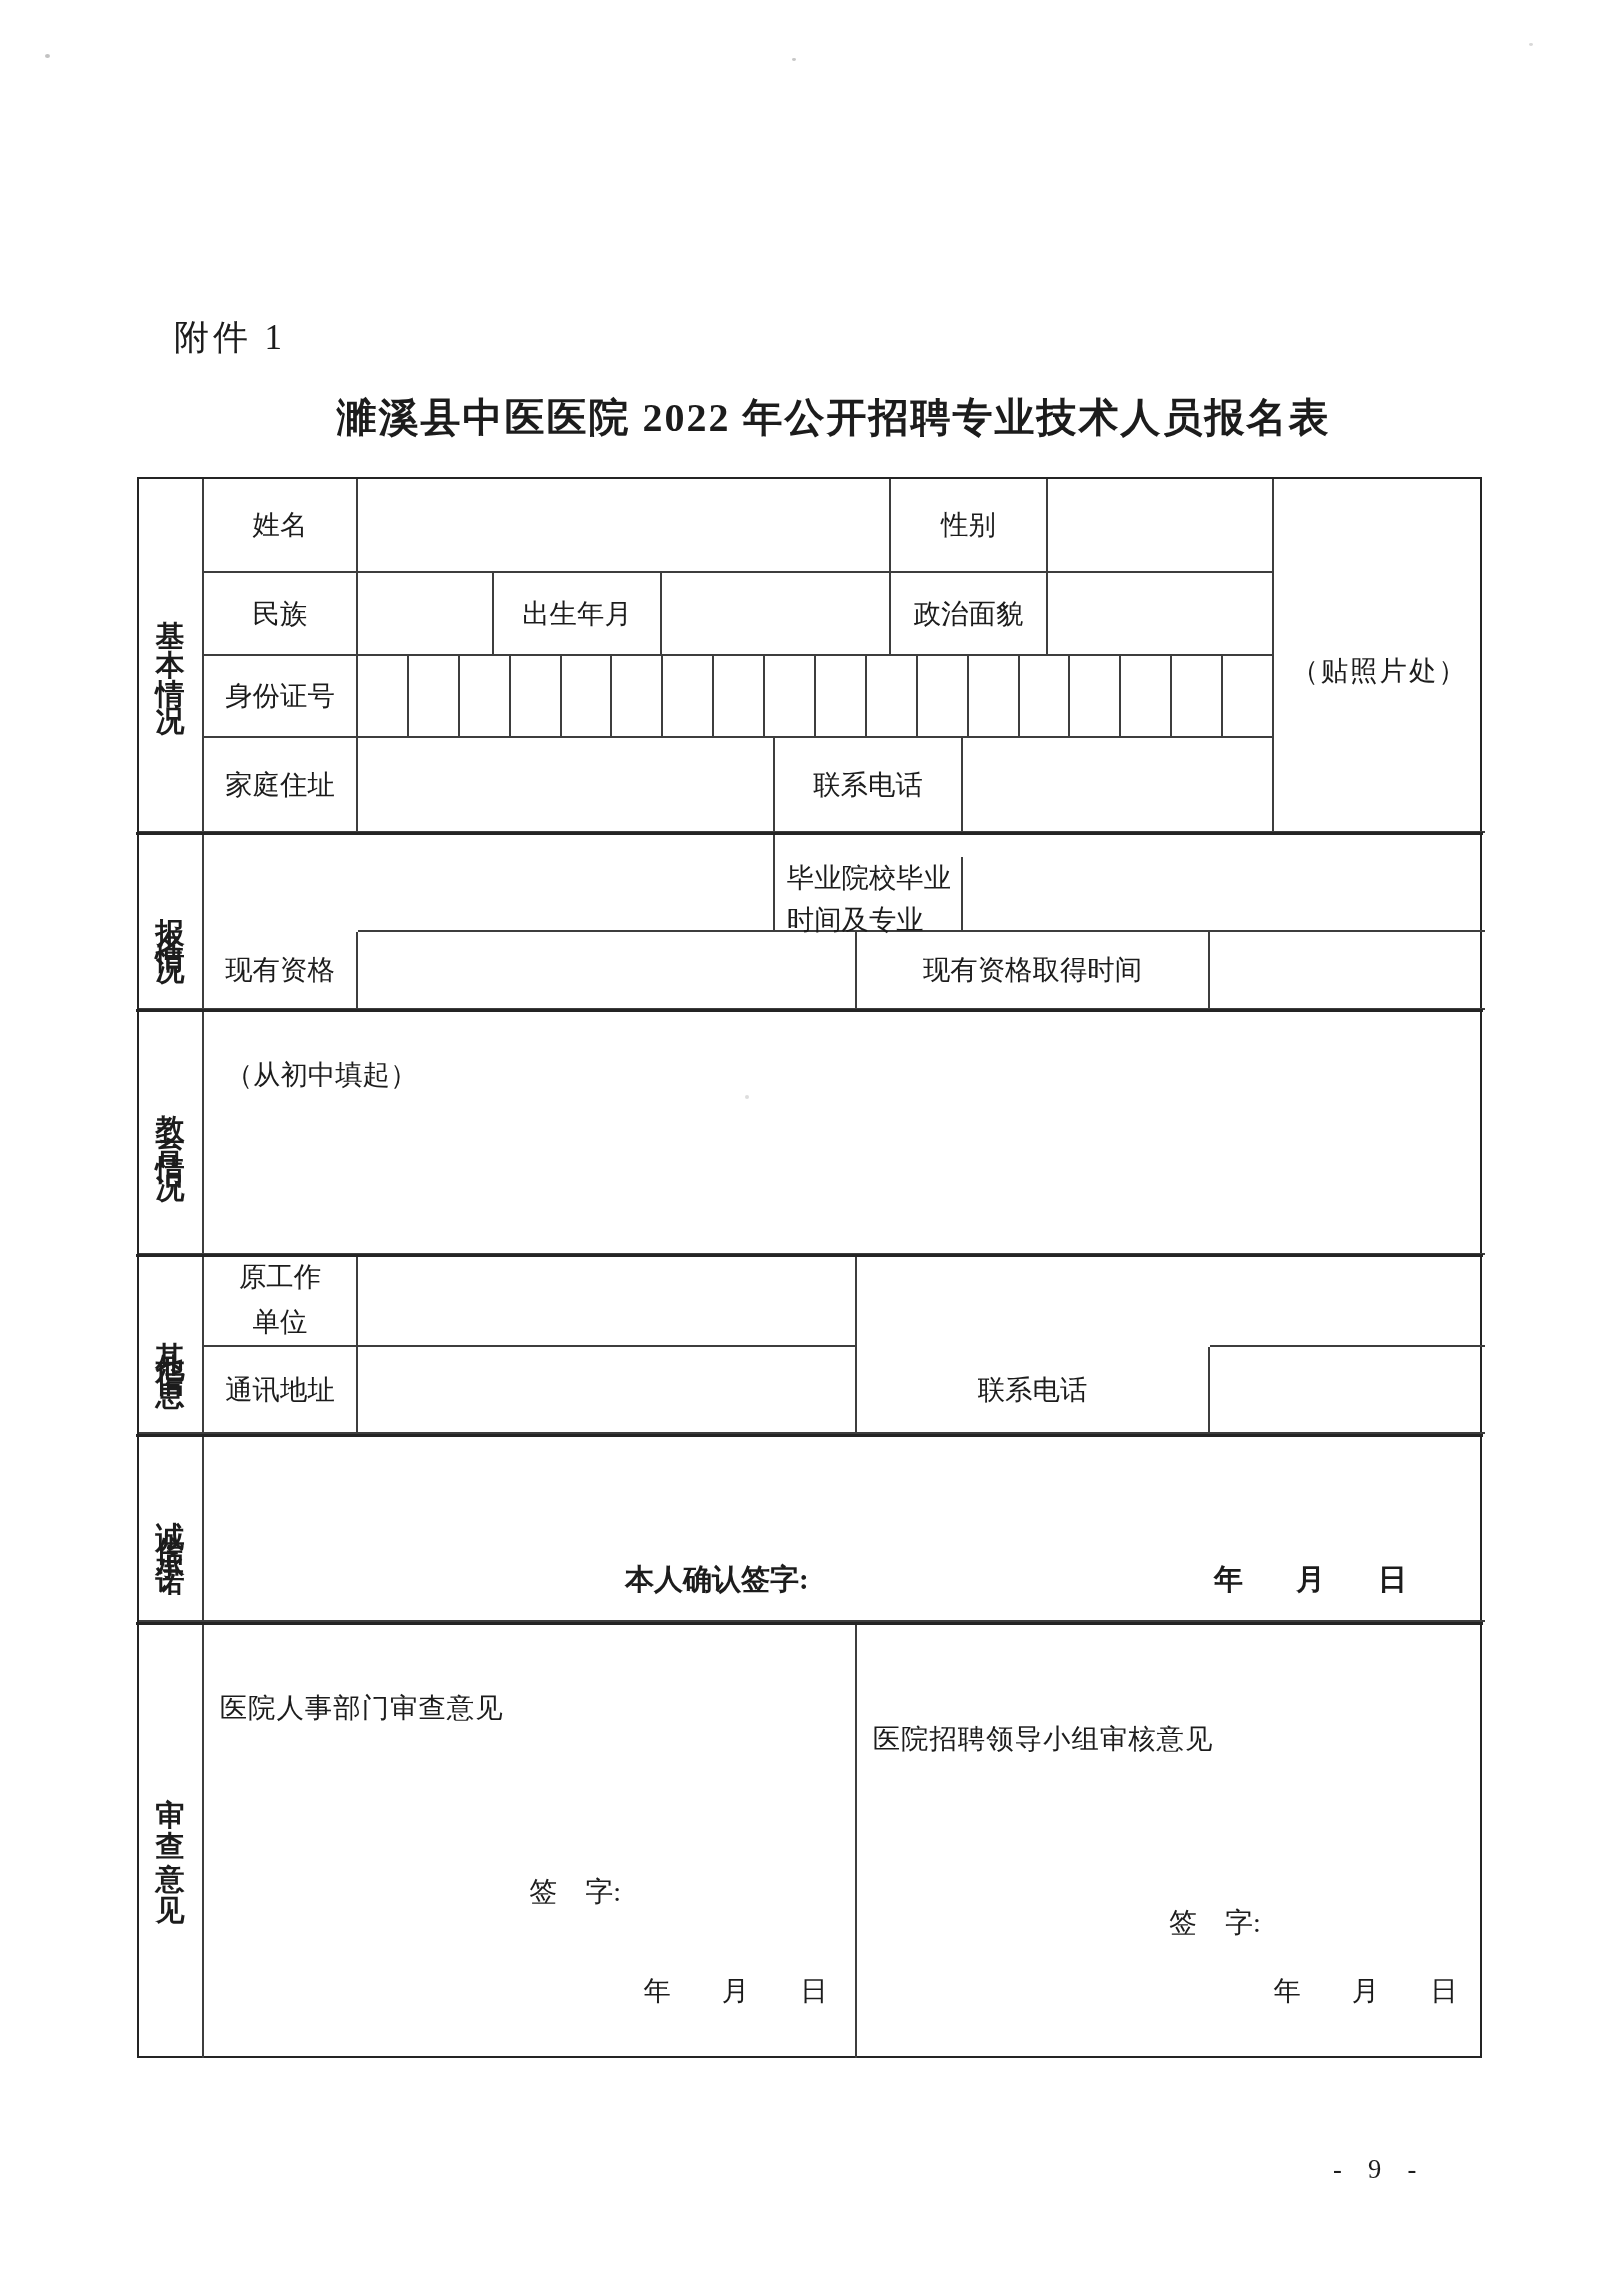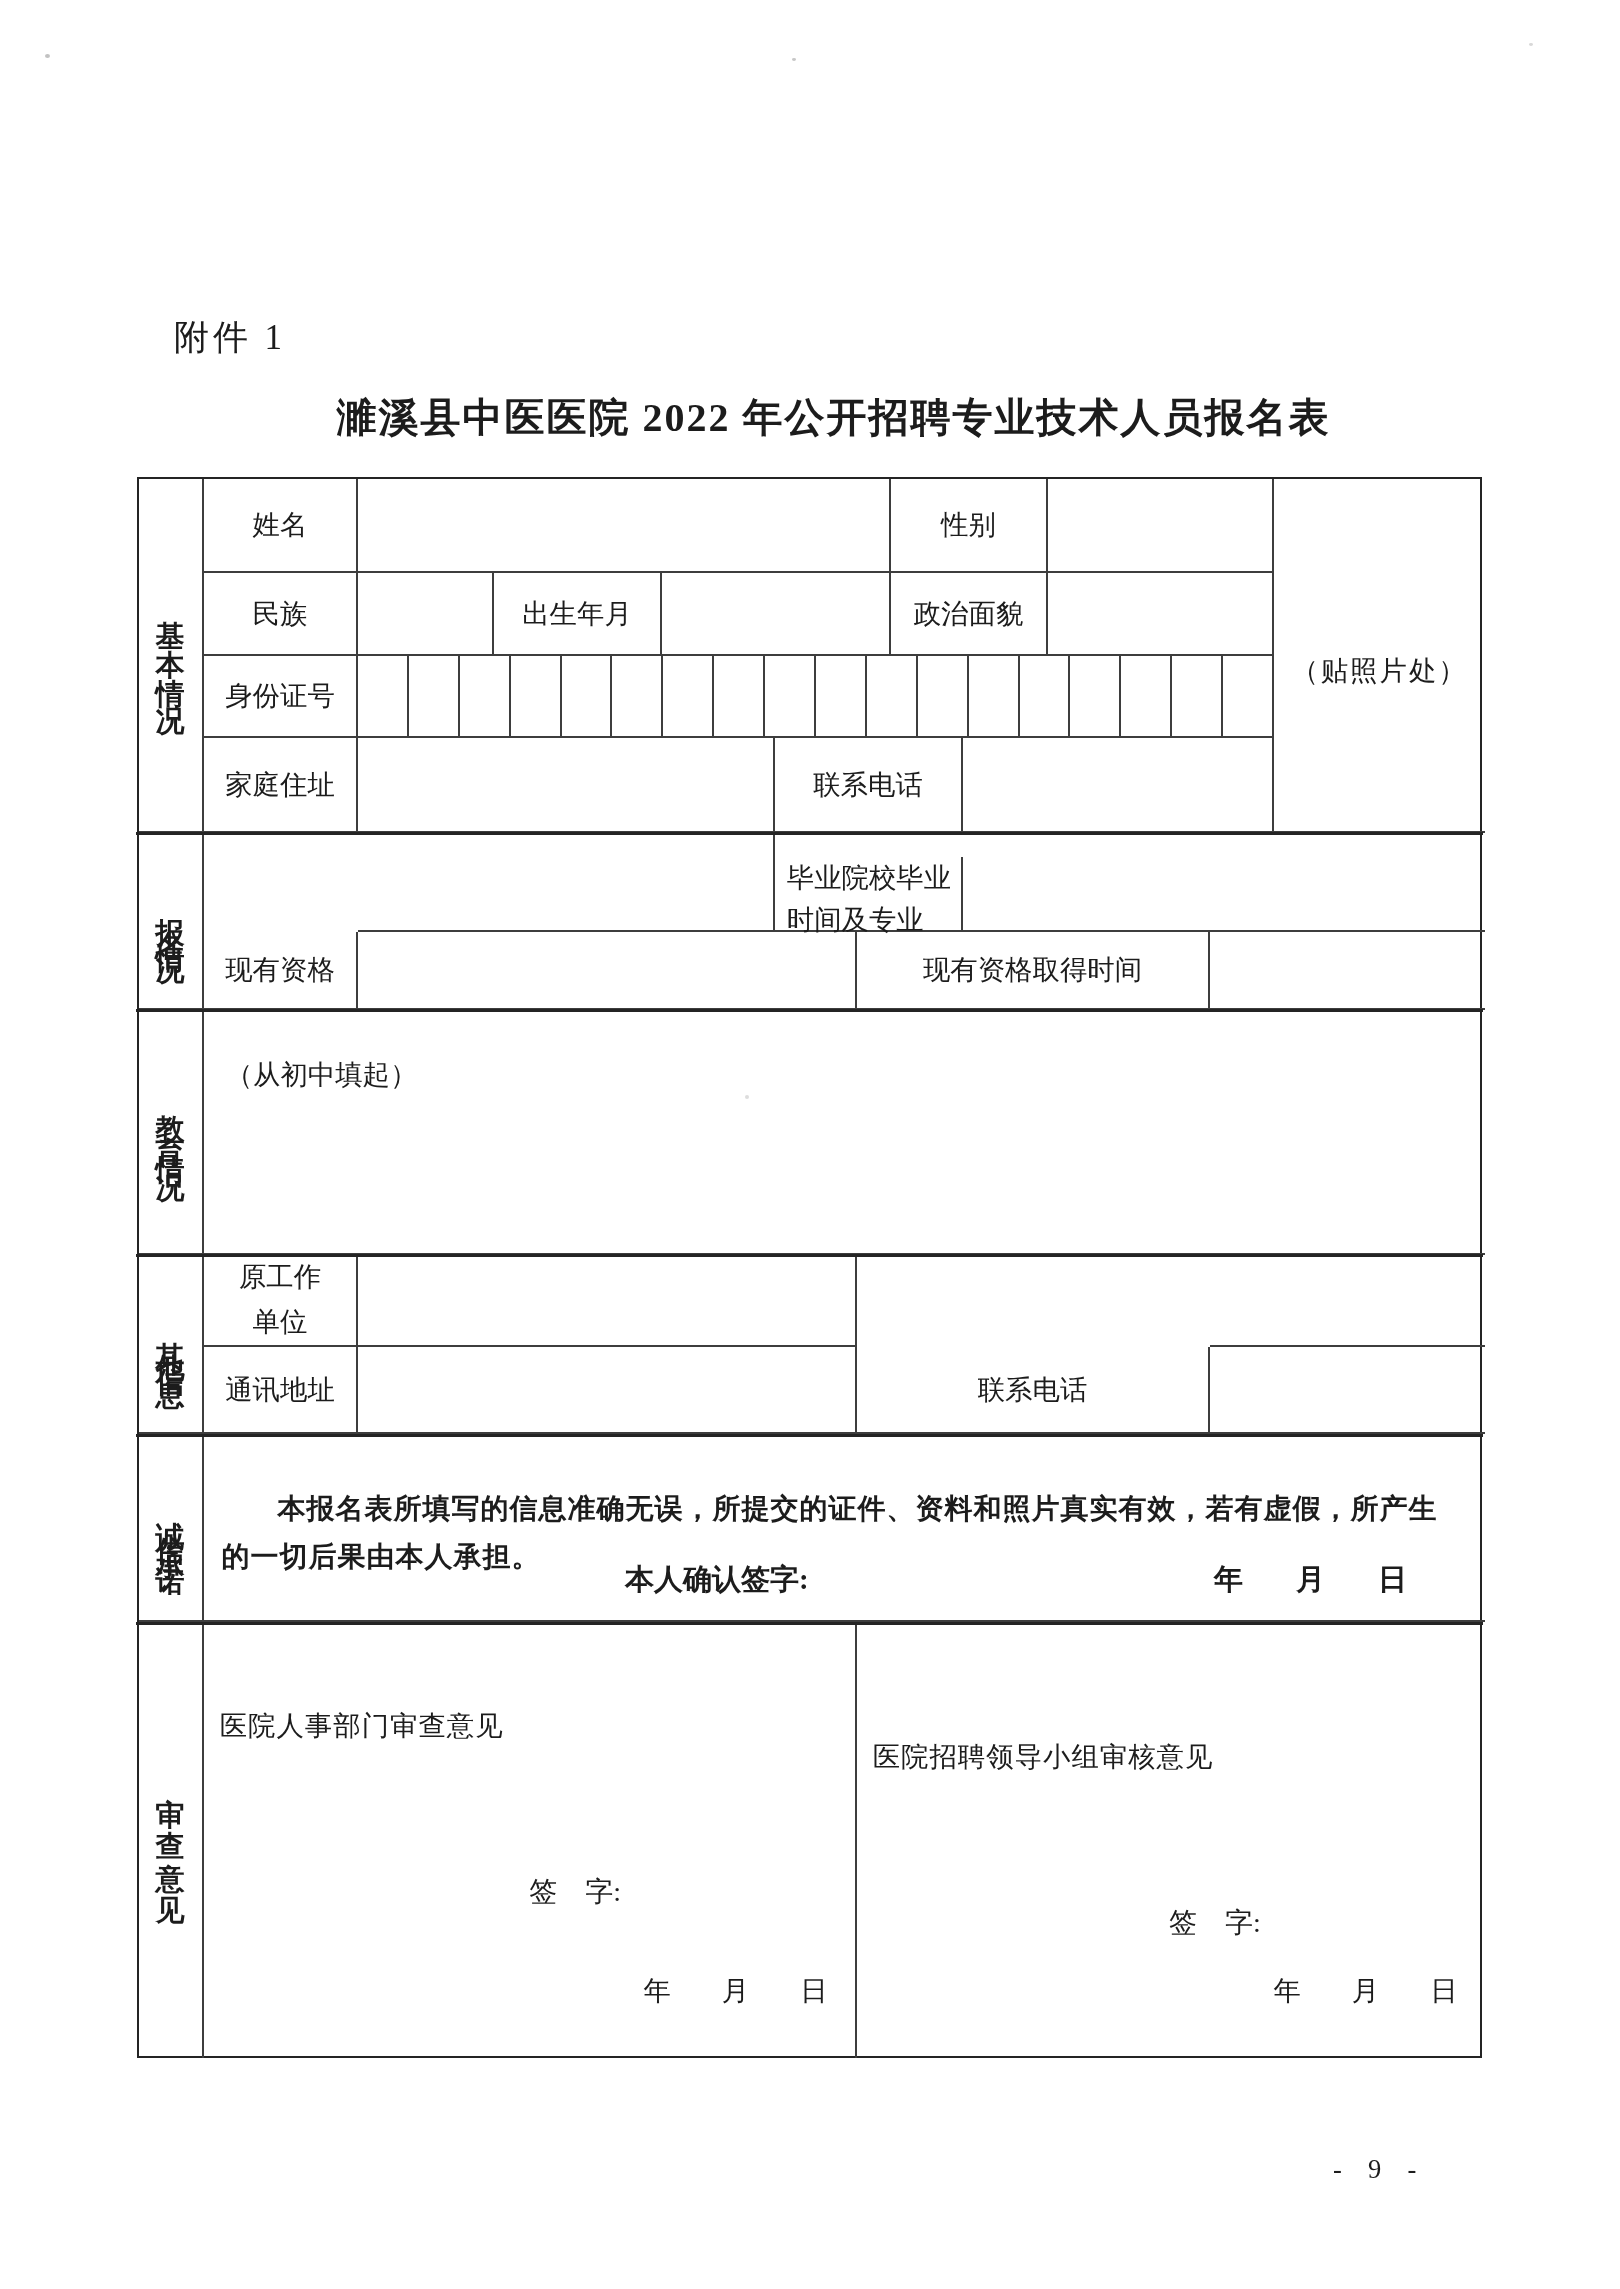--- a/index.html
+++ b/index.html
@@ -44,21 +44,21 @@
 
   .commit-cell{display:block;position:relative;padding:19.6px 25.5px 0 17.6px;}
   .commit-cell p{font-size:28px;font-weight:700;line-height:1.72;text-indent:2em;
                  letter-spacing:1px;}
   .commit-sign-row{position:absolute;left:0;right:0;bottom:19.6px;display:flex;
                    justify-content:space-between;align-items:baseline;
                    padding-left:421px;padding-right:78px;font-weight:700;font-size:29px;}
   .commit-sign-row .ymd{display:flex;gap:53px;}
 
   .review-cell{display:block;position:relative;font-size:27.4px;}
-  .rv-title{position:absolute;top:86px;left:15.7px;letter-spacing:1px;}
+  .rv-title{position:absolute;top:68px;left:15.7px;letter-spacing:1px;}
   .rv-sign{position:absolute;top:251px;left:0;width:100%;text-align:center;
            padding-left:14%;font-size:28px;}
   .rv-date{position:absolute;bottom:49px;right:0;display:flex;gap:51px;padding-right:27.4px;}
 
   .hr-thick{position:absolute;left:-2.9px;right:-2.9px;height:2.9px;background:var(--line-dark);}
 
   .photo-cell{font-size:27.4px;letter-spacing:2px;}
 
   .page-number{position:absolute;left:1333px;top:2154px;font-size:26.5px;letter-spacing:9.8px;white-space:nowrap;}
 
@@ -159,21 +159,20 @@
 
     <div class="cell" style="grid-area:9/2/10/3">通讯地址</div>
     <div class="cell" style="grid-area:9/3/10/7"></div>
     <div class="cell" style="grid-area:9/7/10/11">联系电话</div>
     <div class="cell er" style="grid-area:9/11/10/13"></div>
 
     <div class="cell vhead ls-commit" style="grid-area:10/1/11/2">
       <span>诚信承诺</span>
     </div>
     <div class="cell er commit-cell" style="grid-area:10/2/11/13">
-      <p>本报名表所填写的信息准确无误，所提交的证件、资料和照片真实有效，若有虚假，所产生的一切后果由本人承担。</p>
       <div class="commit-sign-row">
         <span>本人确认签字:</span>
         <span class="ymd">
           <span>年</span>
           <span>月</span>
           <span>日</span>
         </span>
       </div>
     </div>
 

